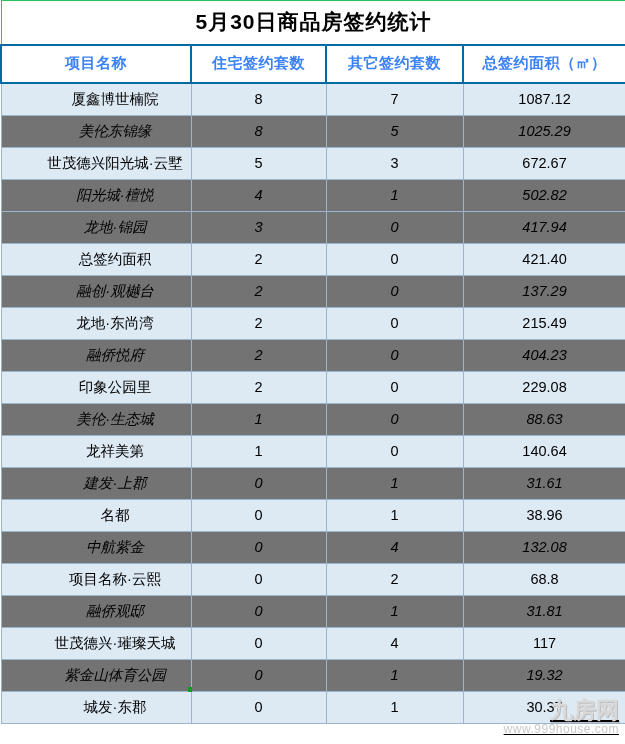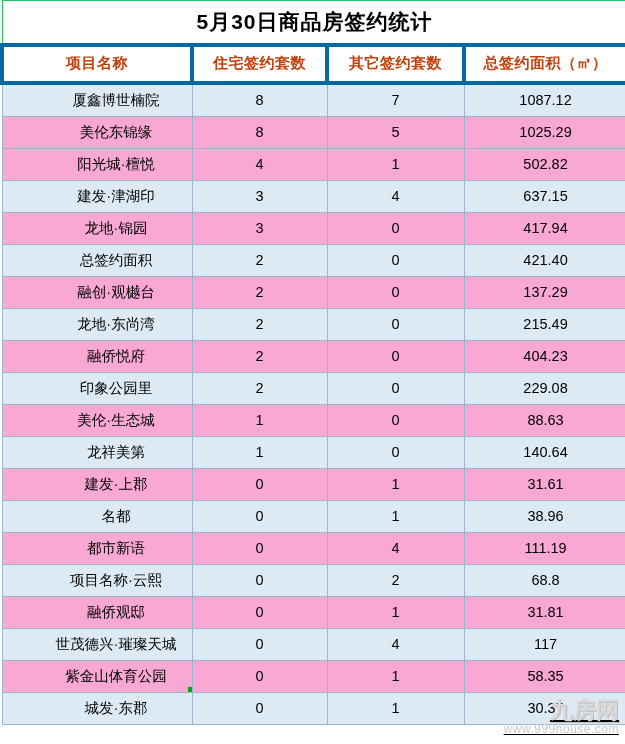--- a/index.html
+++ b/index.html
@@ -32,42 +32,42 @@
     border: 1px solid #22c55e;
     background: #ffffff;
     text-align: center;
     font-size: 21px;
     font-weight: bold;
     color: #000;
     height: 44px;
     letter-spacing: 1px;
   }
   .head-row td {
-    border: 4px solid #0369a1;
+    border: 2px solid #0369a1;
     background: #ffffff;
     text-align: center;
     font-size: 15px;
     font-weight: bold;
-    color: #c2410c;
+    color: #3b82f6;
     height: 38px;
     letter-spacing: 0.5px;
   }
   .data-row td {
     border: 1px solid #9ab5cd;
     height: 29px;
     font-size: 14.5px;
     text-align: center;
     color: #000;
     line-height: 29px;
     overflow: hidden;
     white-space: nowrap;
   }
   .data-row td.name { font-size: 14.5px; padding-left: 39px; }
   .data-row.alt td { background: #ddeaf4; }
-  .data-row.plain td { background: #f9a8d4; }
+  .data-row.plain td { background: #737373; font-style: italic; }
 
   
   .watermark {
     position: absolute;
     right: 6px;
     bottom: 2px;
     width: 130px;
     height: 44px;
     pointer-events: none;
     text-decoration: underline;
@@ -124,32 +124,32 @@
         <td>8</td>
         <td>7</td>
         <td>1087.12</td>
       </tr>
       <tr class="data-row plain">
         <td class="name">美伦东锦缘</td>
         <td>8</td>
         <td>5</td>
         <td>1025.29</td>
       </tr>
+      <tr class="data-row alt">
+        <td class="name">世茂德兴阳光城·云墅</td>
+        <td>5</td>
+        <td>3</td>
+        <td>672.67</td>
+      </tr>
       <tr class="data-row plain">
         <td class="name">阳光城·檀悦</td>
         <td>4</td>
         <td>1</td>
         <td>502.82</td>
       </tr>
-      <tr class="data-row alt">
-        <td class="name">建发·津湖印</td>
-        <td>3</td>
-        <td>4</td>
-        <td>637.15</td>
-      </tr>
       <tr class="data-row plain">
         <td class="name">龙地·锦园</td>
         <td>3</td>
         <td>0</td>
         <td>417.94</td>
       </tr>
       <tr class="data-row alt">
         <td class="name">总签约面积</td>
         <td>2</td>
         <td>0</td>
@@ -197,24 +197,24 @@
         <td>1</td>
         <td>31.61</td>
       </tr>
       <tr class="data-row alt">
         <td class="name">名都</td>
         <td>0</td>
         <td>1</td>
         <td>38.96</td>
       </tr>
       <tr class="data-row plain">
-        <td class="name">都市新语</td>
+        <td class="name">中航紫金</td>
         <td>0</td>
         <td>4</td>
-        <td>111.19</td>
+        <td>132.08</td>
       </tr>
       <tr class="data-row alt">
         <td class="name">项目名称·云熙</td>
         <td>0</td>
         <td>2</td>
         <td>68.8</td>
       </tr>
       <tr class="data-row plain">
         <td class="name">融侨观邸</td>
         <td>0</td>
@@ -224,21 +224,21 @@
       <tr class="data-row alt">
         <td class="name">世茂德兴·璀璨天城</td>
         <td>0</td>
         <td>4</td>
         <td>117</td>
       </tr>
       <tr class="data-row plain">
         <td class="name">紫金山体育公园</td>
         <td>0</td>
         <td>1</td>
-        <td>58.35</td>
+        <td>19.32</td>
       </tr>
       <tr class="data-row alt">
         <td class="name">城发·东郡</td>
         <td>0</td>
         <td>1</td>
         <td>30.37</td>
       </tr>
 
     </tbody>
   </table>

